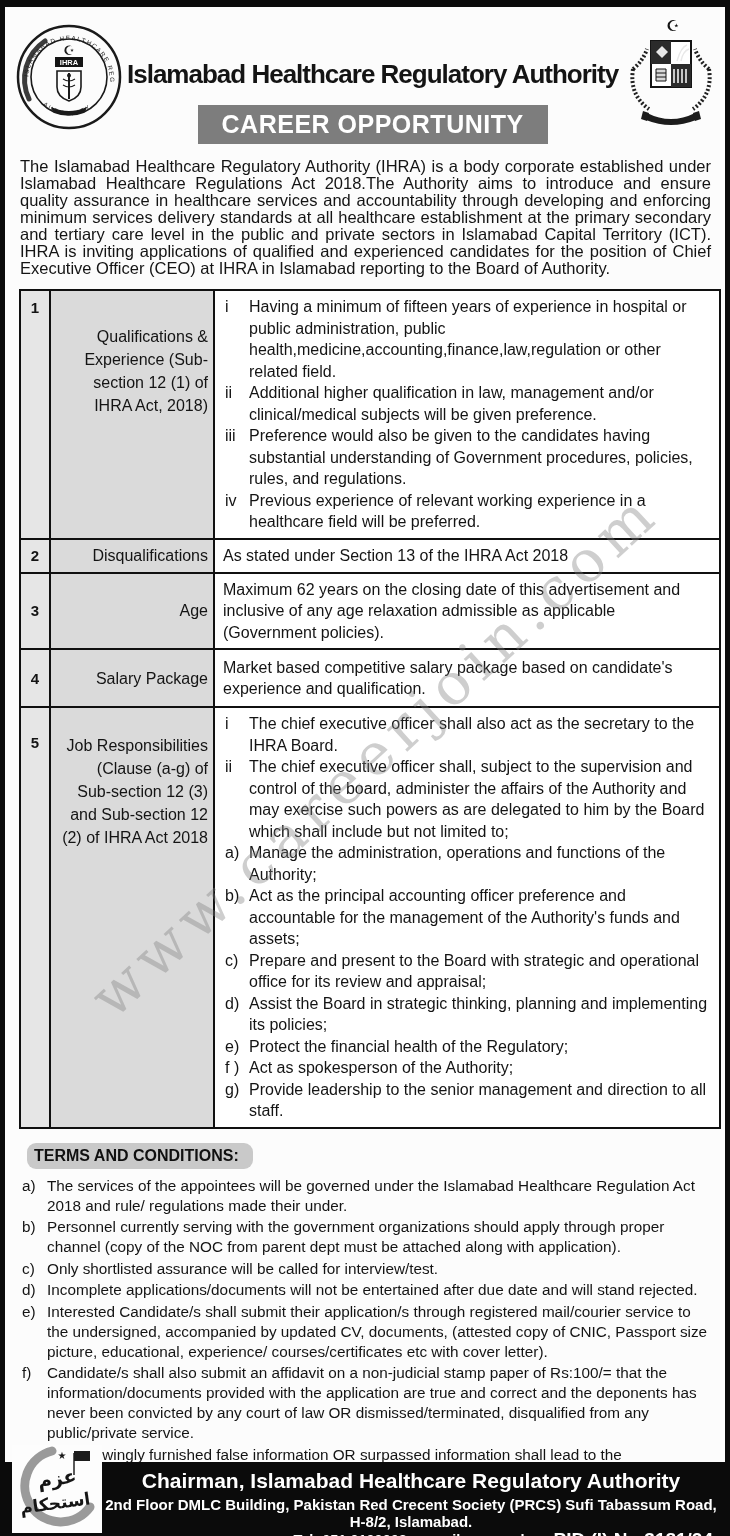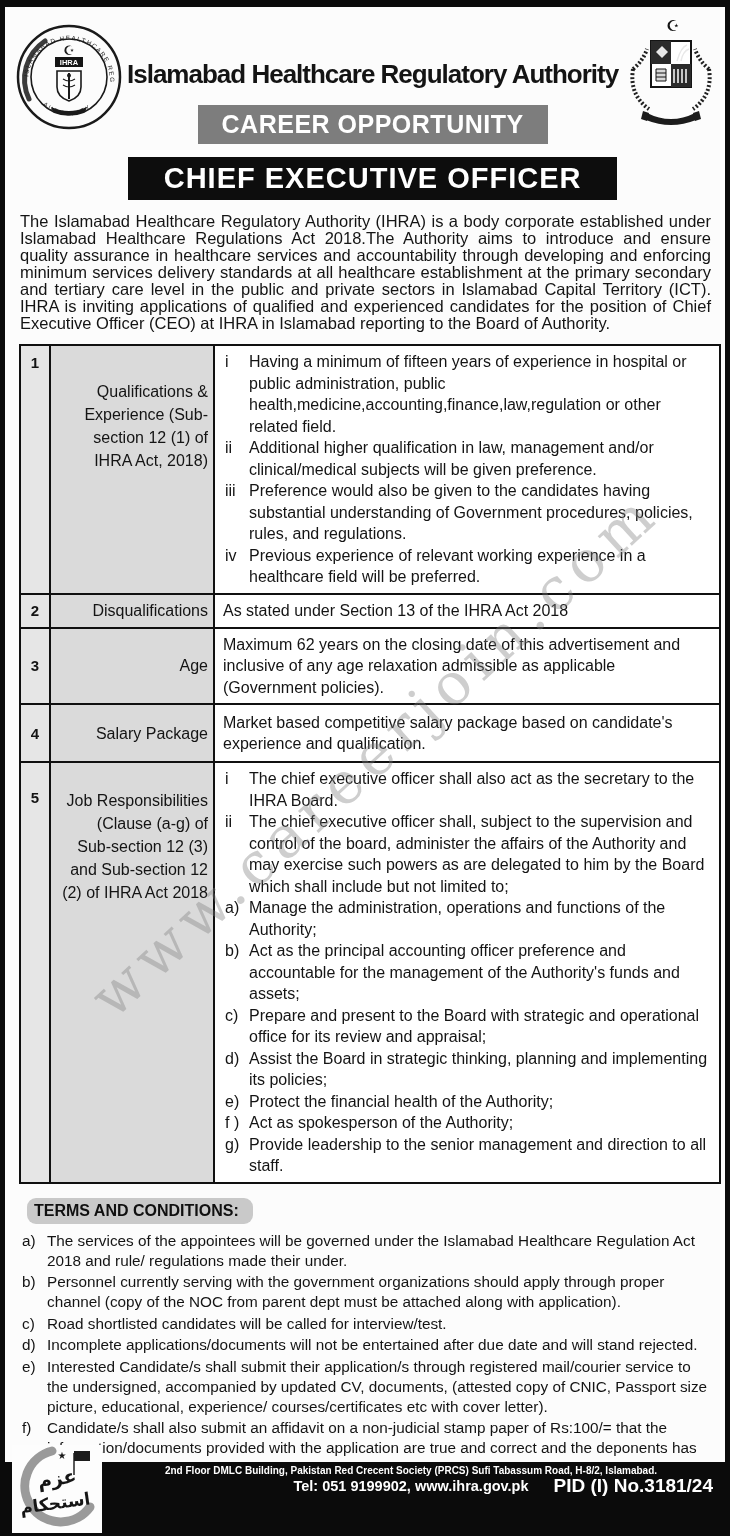--- a/index.html
+++ b/index.html
@@ -51,21 +51,21 @@
     position:absolute; left:95px; top:965px; transform:rotate(-42.5deg); transform-origin:0 50%;
     font-family:"DejaVu Serif", serif; font-size:58px; letter-spacing:8px; white-space:nowrap;
     color:rgba(125,125,125,0.38); pointer-events:none; z-index:5;
   }
   
   .footer-bar {
     position:absolute; left:0; right:0; bottom:0; height:74px; background:#0b0b0b;
     color:#fff; box-sizing:border-box; padding-left:100px; padding-right:8px;
   }
   .f1 { font-size:21px; font-weight:bold; text-align:center; margin-top:7px; letter-spacing:0; }
-  .f2 { font-size:10px; font-weight:bold; text-align:center; margin-top:3px; }
+  .f2 { font-size:15px; font-weight:bold; text-align:center; margin-top:3px; }
   .f3 { font-size:14.5px; font-weight:bold; text-align:center; margin-top:2px; position:relative; }
   .pid { position:absolute; right:4px; bottom:-3px; font-size:19px; font-weight:bold; letter-spacing:0; }
   .azm-box { position:absolute; left:7px; bottom:3px; width:90px; height:88px; background:#fdfdfd; z-index:6; }
 </style>
 </head>
 <body>
 
 <div class="page">
 
   <div class="header">
@@ -91,21 +91,20 @@
         <line x1="54" y1="52" x2="54" y2="78" stroke="#1a1a1a" stroke-width="2"></line>
         <circle cx="54" cy="54.5" r="2" fill="#1a1a1a"></circle>
         <path d="M48,58 q6,4 12,0 M48,64 q6,4 12,0" fill="none" stroke="#1a1a1a" stroke-width="1.1"></path>
         <path d="M36,86 q18,8 36,0 l-2,5 q-16,6 -32,0 Z" fill="#1a1a1a"></path>
       </svg>
     </div>
 
     <div class="header-center">
       <div class="org-title">Islamabad Healthcare Regulatory Authority</div>
       <div><span class="banner-gray">CAREER OPPORTUNITY</span></div>
-      <div><span class="banner-black">CHIEF EXECUTIVE OFFICER</span></div>
     </div>
 
     <div class="logo-right-box">
       <svg width="96" height="124" viewBox="0 0 96 124">
         <text x="50" y="14" text-anchor="middle" font-size="15" fill="#141414" font-family="DejaVu Sans, sans-serif">☪</text>
         <path d="M10,52 Q6,78 26,92 M10,52 Q20,44 24,32" fill="none" stroke="#222" stroke-width="4" stroke-dasharray="2,2"></path>
         <path d="M86,52 Q90,78 70,92 M86,52 Q76,44 72,32" fill="none" stroke="#222" stroke-width="4" stroke-dasharray="2,2"></path>
         <rect x="28" y="24" width="40" height="46" fill="#fff" stroke="#141414" stroke-width="2"></rect>
         <rect x="28" y="24" width="20" height="23" fill="#2b2b2b"></rect>
         <rect x="48" y="47" width="20" height="23" fill="#2b2b2b"></rect>
@@ -183,21 +182,21 @@
         <div class="item">
               <span class="pfx">c)</span>
               <span>Prepare and present to the Board with strategic and operational office for its review and appraisal;</span>
             </div>
         <div class="item">
               <span class="pfx">d)</span>
               <span>Assist the Board in strategic thinking, planning and implementing its policies;</span>
             </div>
         <div class="item">
               <span class="pfx">e)</span>
-              <span>Protect the financial health of the Authority;</span>
+              <span>Protect the financial health of the Regulatory;</span>
             </div>
         <div class="item">
               <span class="pfx">f )</span>
               <span>Act as spokesperson of the Authority;</span>
             </div>
         <div class="item">
               <span class="pfx">g)</span>
               <span>Provide leadership to the senior management and direction to all staff.</span>
             </div>
       </td>
@@ -211,21 +210,21 @@
       <div class="term">
           <span class="pfx">a)</span>
           <span>The services of the appointees will be governed under the Islamabad Healthcare Regulation Act 2018 and rule/ regulations made their under.</span>
         </div>
       <div class="term">
           <span class="pfx">b)</span>
           <span>Personnel currently serving with the government organizations should apply through proper channel (copy of the NOC from parent dept must be attached along with application).</span>
         </div>
       <div class="term">
           <span class="pfx">c)</span>
-          <span>Road shortlisted candidates will be called for interview/test.</span>
+          <span>Only shortlisted assurance will be called for interview/test.</span>
         </div>
       <div class="term">
           <span class="pfx">d)</span>
           <span>Incomplete applications/documents will not be entertained after due date and will stand rejected.</span>
         </div>
       <div class="term">
           <span class="pfx">e)</span>
           <span>Interested Candidate/s shall submit their application/s through registered mail/courier service to the undersigned, accompanied by updated CV, documents, (attested copy of CNIC, Passport size picture, educational, experience/ courses/certificates etc with cover letter).</span>
         </div>
       <div class="term">
@@ -251,20 +250,21 @@
       <path d="M78,62 A36,36 0 1 1 40,6" fill="none" stroke="#9a9a9a" stroke-width="9" stroke-linecap="round"></path>
       <text x="50" y="14" text-anchor="middle" font-size="10" fill="#1a1a1a" font-family="DejaVu Sans, sans-serif">★</text>
       <line x1="62" y1="8" x2="62" y2="30" stroke="#222" stroke-width="1.5"></line>
       <rect x="62" y="6" width="16" height="10" fill="#1c1c1c"></rect>
       <text x="46" y="40" text-anchor="middle" font-size="19" font-weight="bold" fill="#151515" font-family="DejaVu Sans, sans-serif" direction="rtl" transform="rotate(-8 46 40)">عزم</text>
       <text x="44" y="64" text-anchor="middle" font-size="17" font-weight="bold" fill="#151515" font-family="DejaVu Sans, sans-serif" direction="rtl" transform="rotate(-8 44 64)">استحكام</text>
     </svg>
   </div>
 
   <div class="footer-bar">
+    <div class="f1">Chairman, Islamabad Healthcare Regulatory Authority</div>
     <div class="f2">2nd Floor DMLC Building, Pakistan Red Crecent Society (PRCS)  Sufi Tabassum Road, H-8/2, Islamabad.</div>
     <div class="f3">
       <span>Tel: 051 9199902, www.ihra.gov.pk</span>
       <span class="pid">PID (I) No.3181/24</span>
     </div>
   </div>
 
 </div>
 
 </body></html>

